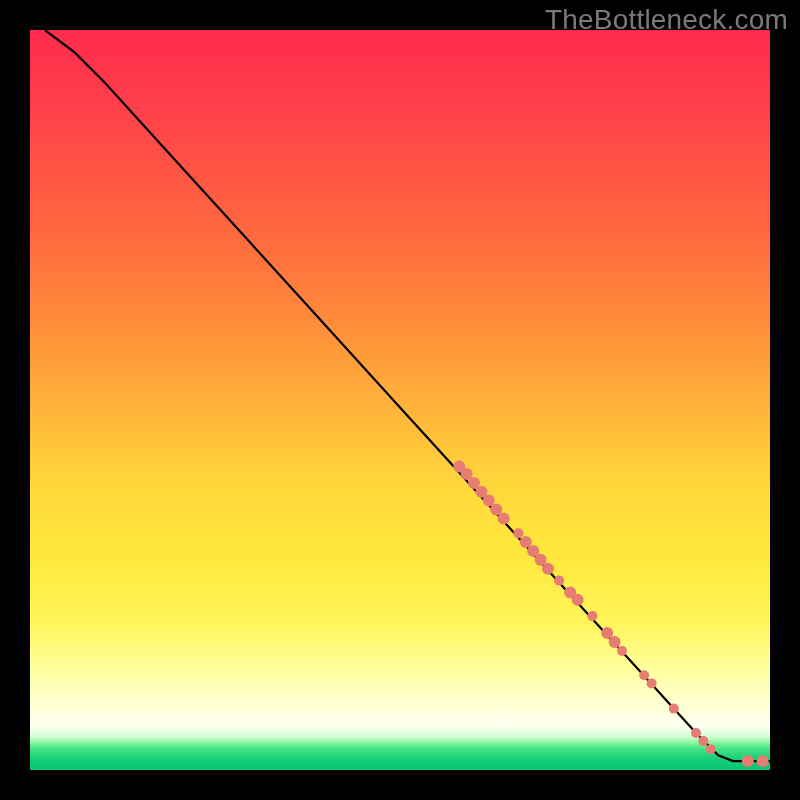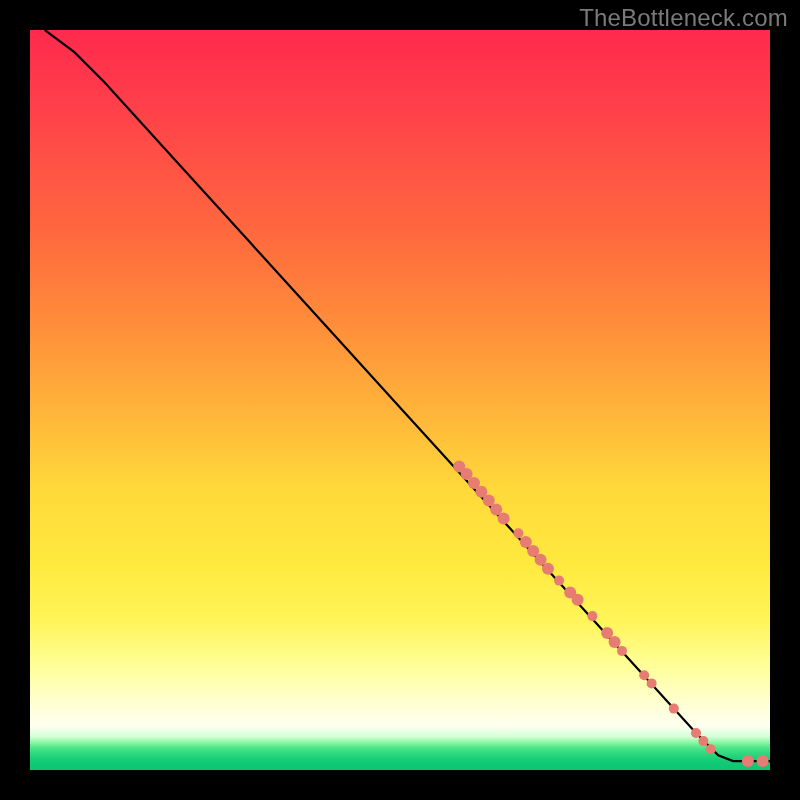--- a/index.html
+++ b/index.html
@@ -15,21 +15,21 @@
     position: relative;
     width: 800px;
     height: 800px;
     background: #000;
   }
   .watermark {
     position: absolute;
     top: 4px;
     right: 12px;
     color: #7a7a7a;
-    font-size: 24px;
+    font-size: 28px;
     font-weight: 500;
     letter-spacing: 0.2px;
     z-index: 50;
   }
   .plot-area {
     position: absolute;
     left: 30px;
     top: 30px;
     width: 740px;
     height: 740px;

